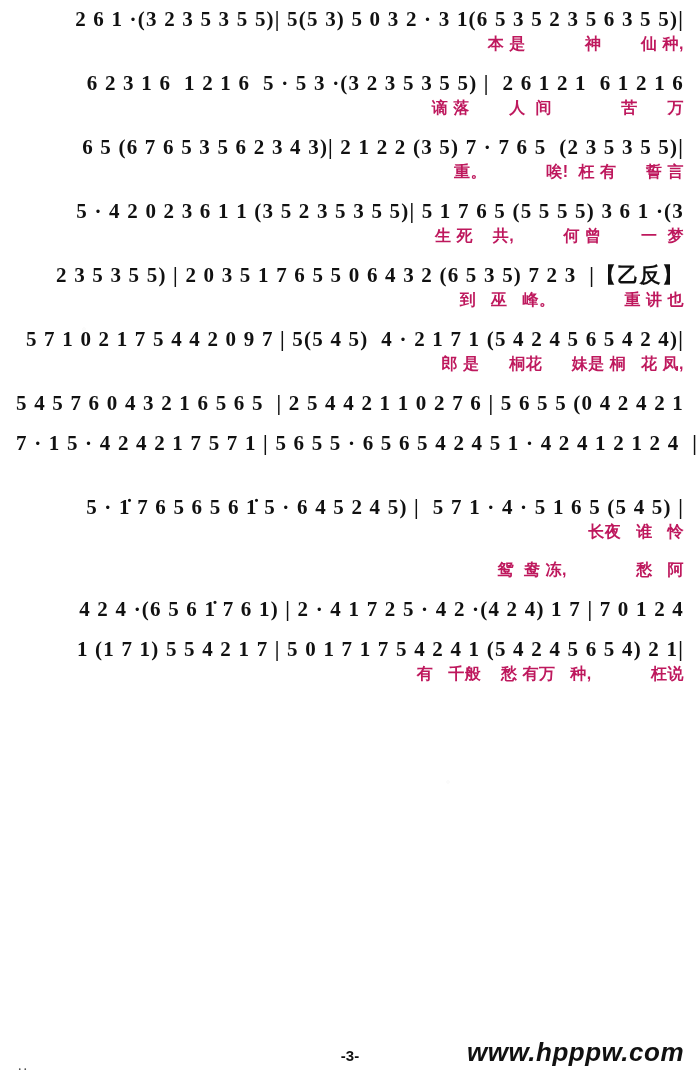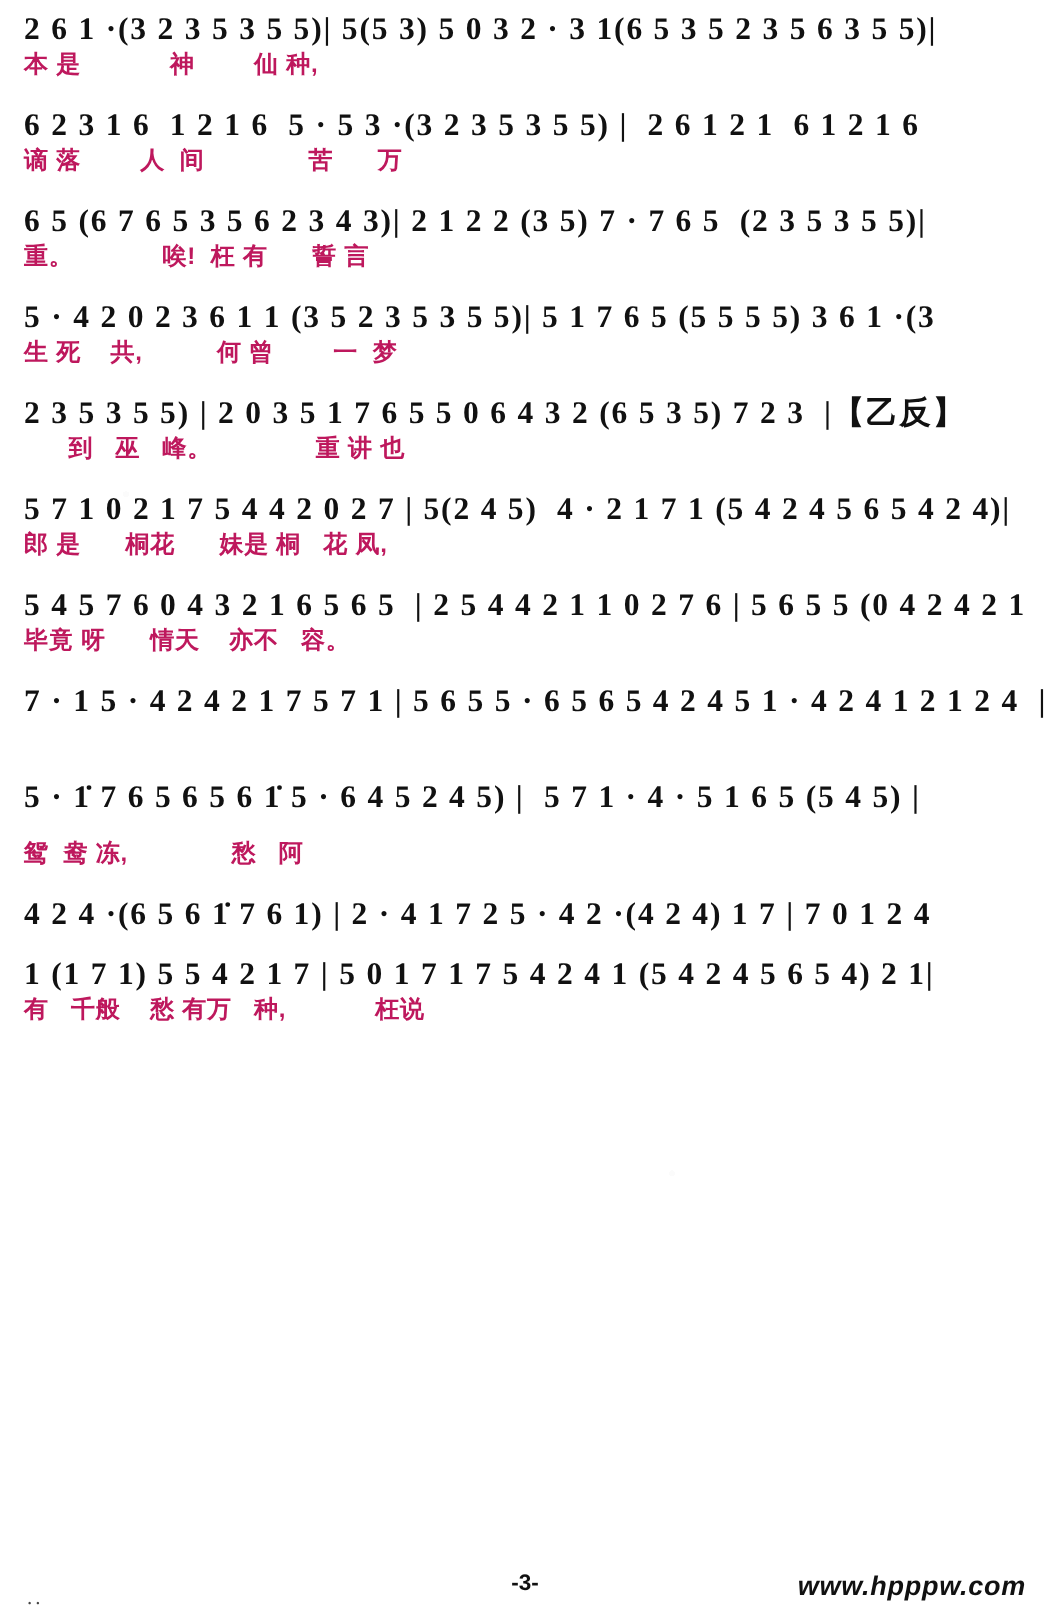--- a/index.html
+++ b/index.html
@@ -14,20 +14,21 @@
   #sheet{
     position:relative;
     width:700px;height:1078px;
     padding:0;
   }
   .system{
     position:relative;
     margin:0 0 0 0;
     padding:0 16px;
     box-sizing:border-box;
+    text-align:right;
   }
   .notes{
     font-family:"Liberation Serif", serif;
     font-size:21px;
     font-weight:bold;
     letter-spacing:1.2px;
     white-space:pre;
     line-height:26px;
     height:26px;
     color:#111;
@@ -56,21 +57,21 @@
     font-family:"Liberation Sans", sans-serif;
     font-size:15px;
     font-weight:bold;
     color:#111;
   }
   .site{
     position:absolute;
     right:16px;
     bottom:10px;
     font-family:"Liberation Sans", sans-serif;
-    font-size:18px;
+    font-size:26px;
     font-style:italic;
     font-weight:bold;
     color:#111;
     letter-spacing:0.5px;
   }
   .mark{
     position:absolute;
     left:18px;
     bottom:4px;
     font-size:14px;
@@ -117,39 +118,39 @@
   </div>
   <div class="sysgap"></div>
 
   <div class="system">
     <div class="notes">2 3 5 3 5 5) | 2 0 3 5 1 7 6 5 5 0 6 4 3 2 (6 5 3 5) 7 2 3  |【乙反】</div>
     <div class="lyrics">      到   巫   峰。              重 讲 也</div>
   </div>
   <div class="sysgap"></div>
 
   <div class="system">
-    <div class="notes">5 7 1 0 2 1 7 5 4 4 2 0 2 7 | 5(2 4 5)  4 · 2 1 7 1 (5 4 2 4 5 6 5 4 2 4)|</div>
+    <div class="notes">5 7 1 0 2 1 7 5 4 4 2 0 9 7 | 5(5 4 5)  4 · 2 1 7 1 (5 4 2 4 5 6 5 4 2 4)|</div>
     <div class="lyrics">郎 是      桐花      妹是 桐   花 凤,</div>
   </div>
   <div class="sysgap"></div>
 
   <div class="system">
     <div class="notes">5 4 5 7 6 0 4 3 2 1 6 5 6 5  | 2 5 4 4 2 1 1 0 2 7 6 | 5 6 5 5 (0 4 2 4 2 1</div>
-    <div class="lyrics">毕竟 呀      情天    亦不   容。</div>
   </div>
   <div class="sysgap"></div>
 
   <div class="system">
     <div class="notes">7 · 1 5 · 4 2 4 2 1 7 5 7 1 | 5 6 5 5 · 6 5 6 5 4 2 4 5 1 · 4 2 4 1 2 1 2 4  |</div>
     <div class="lyrics"></div>
   </div>
   <div class="sysgap"></div>
 
   <div class="system">
     <div class="notes">5 · 1̇ 7 6 5 6 5 6 1̇ 5 · 6 4 5 2 4 5) |  5 7 1 · 4 · 5 1 6 5 (5 4 5) |</div>
+    <div class="lyrics">                    长夜   谁   怜</div>
   </div>
   <div class="sysgap"></div>
 
   <div class="system">
     <div class="lyrics">鸳  鸯 冻,              愁   阿</div>
   </div>
   <div class="sysgap"></div>
 
   <div class="system">
     <div class="notes">4 2 4 ·(6 5 6 1̇ 7 6 1) | 2 · 4 1 7 2 5 · 4 2 ·(4 2 4) 1 7 | 7 0 1 2 4</div>

